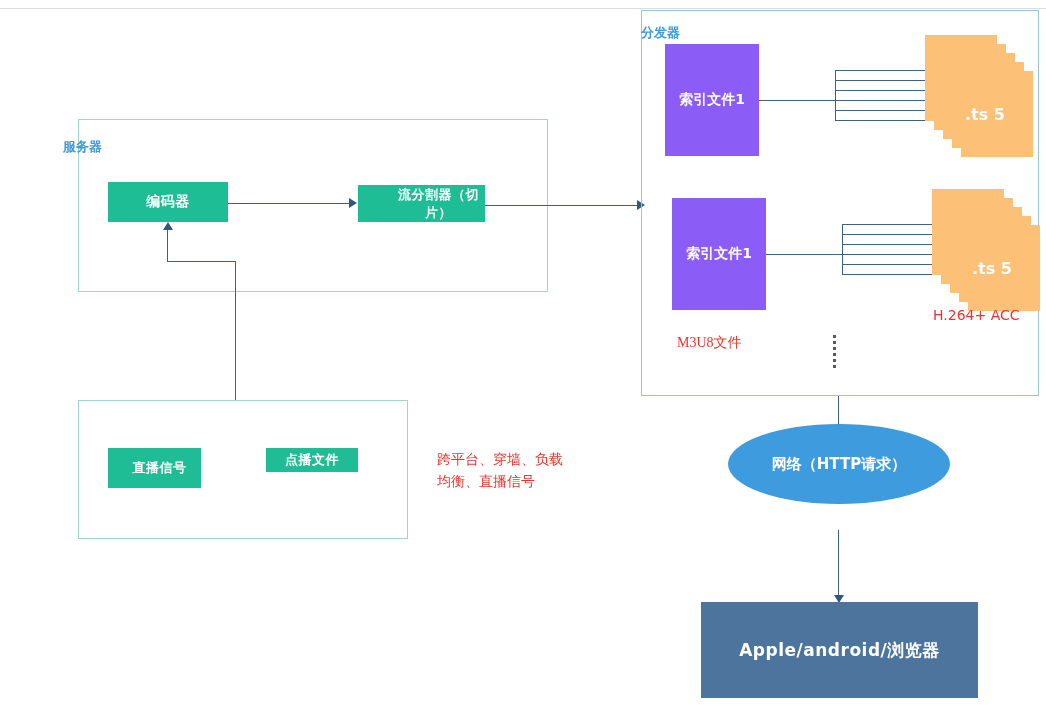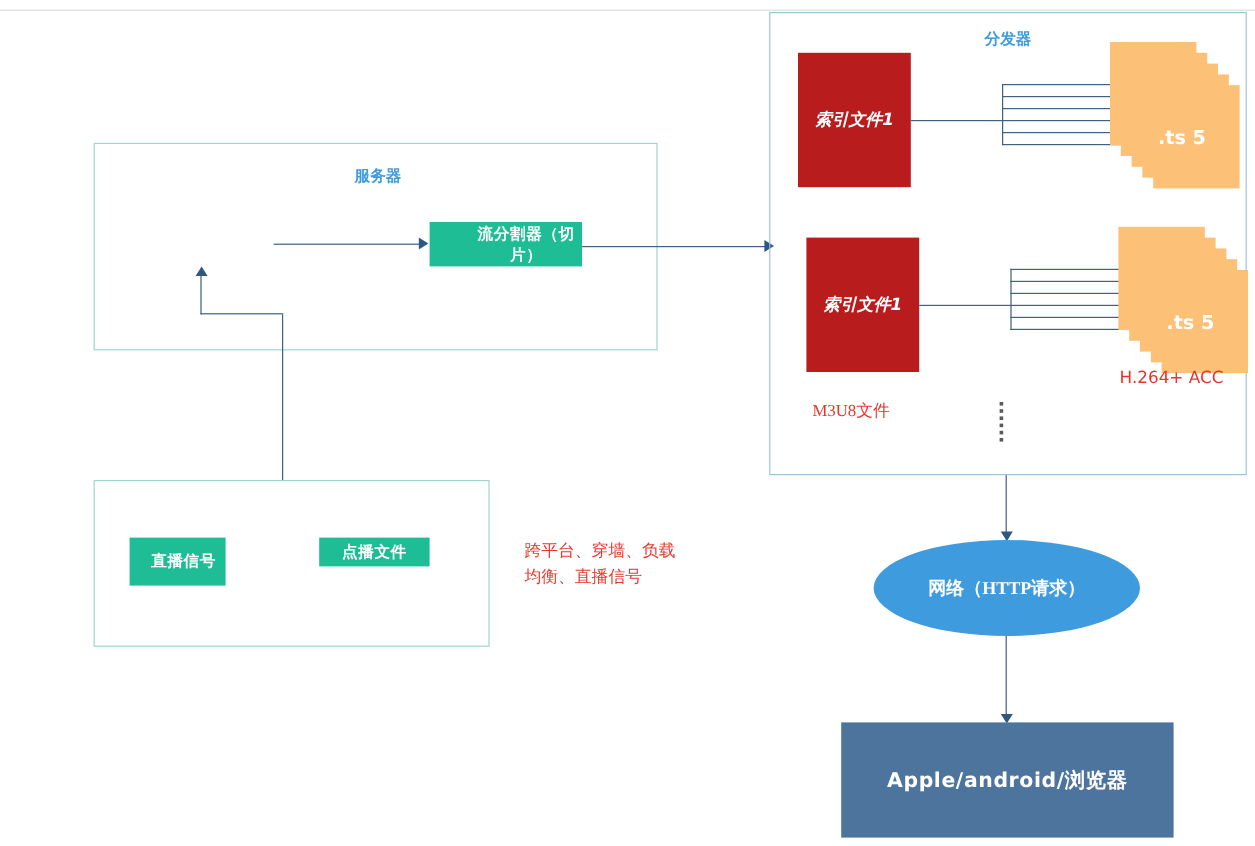--- a/index.html
+++ b/index.html
@@ -54,46 +54,44 @@
     justify-content: center;
     background: #3d9bde;
     border-radius: 50%;
     color: #ffffff;
     font-weight: bold;
     text-align: center;
   }
 
   
   .orange-box {
-    background: #b91c1c;
+    background: #8b5cf6;
     display: flex;
     align-items: center;
     justify-content: center;
     color: #ffffff;
     font-weight: bold;
-    font-style: italic;
   }
   
   .ts-stack { position: absolute; }
   .ts-sheet {
     position: absolute;
     background: #fcc076;
   }
   .ts-label {
     position: absolute;
     color: #ffffff;
     font-weight: bold;
     white-space: nowrap;
   }
 
   
   .title-blue {
     color: #3d9bde;
     font-weight: bold;
-    text-align: center;
     white-space: nowrap;
   }
   .label-red {
     color: #e8352c;
     white-space: nowrap;
   }
   .note-red {
     color: #e8352c;
     line-height: 1.55;
   }
@@ -143,34 +141,35 @@
 </style>
 </head>
 <body>
 
 <div id="canvas">
 
   <div class="top-rule"></div>
 
   <div class="abs container-box" style="left:78px; top:119px; width:470px; height:173px;"></div>
 
-  <div class="abs title-blue" style="left:80px; top:138px; width:470px; font-size:13px;">服务器</div>
-
+  <div class="abs title-blue" style="left:63px; top:138px; width:470px; font-size:13px;">服务器</div>
+
+  <div class="abs node green" style="left:108px; top:182px; width:120px; height:40px; font-size:14px;">编码器</div>
 
   <div class="abs node green" style="left:358px; top:185px; width:127px; height:37px; font-size:13px;padding-left:34px;">流分割器（切片）</div>
 
   <div class="line-h" style="left:228px; top:203px; width:122px;"></div>
   <div class="arrow-right" style="left:349px; top:198px;"></div>
 
   <div class="line-h" style="left:485px; top:205px; width:155px;"></div>
   <div class="arrow-right" style="left:637px; top:200px;"></div>
 
   <div class="abs container-box" style="left:78px; top:400px; width:330px; height:139px;"></div>
 
-  <div class="abs node green" style="left:108px; top:448px; width:80px; height:40px; font-size:13px;padding-left:10px;">直播信号</div>
+  <div class="abs node green" style="left:108px; top:448px; width:93px; height:40px; font-size:13px;padding-left:10px;">直播信号</div>
 
   <div class="abs node green" style="left:266px; top:448px; width:92px; height:24px; font-size:13px;">点播文件</div>
 
   <div class="line-v" style="left:235px; top:262px; height:138px;"></div>
   <div class="line-h" style="left:167px; top:261px; width:69px;"></div>
   <div class="line-v" style="left:167px; top:230px; height:32px;"></div>
   <div class="arrow-up" style="left:163px; top:222px;"></div>
 
   <div class="abs note-red" style="left:437px; top:449px; width:170px; font-size:14px;">
     <div>跨平台、穿墙、负载</div>
@@ -232,20 +231,20 @@
     <div class="dot" style="left:833px; top:341px;"></div>
     <div class="dot" style="left:833px; top:347px;"></div>
     <div class="dot" style="left:833px; top:353px;"></div>
     <div class="dot" style="left:833px; top:359px;"></div>
     <div class="dot" style="left:833px; top:365px;"></div>
   </div>
 
   <div class="line-v" style="left:838px; top:396px; height:50px;"></div>
   <div class="arrow-down" style="left:834px; top:443px;"></div>
 
-  <div class="abs ellipse" style="left:728px; top:450px; width:222px; height:80px; font-size:15px;font-family:Liberation Serif, serif;">网络（HTTP请求）</div>
+  <div class="abs ellipse" style="left:728px; top:424px; width:222px; height:80px; font-size:15px;">网络（HTTP请求）</div>
 
   <div class="line-v" style="left:838px; top:530px; height:68px;"></div>
   <div class="arrow-down" style="left:834px; top:595px;"></div>
 
   <div class="abs node slate" style="left:701px; top:602px; width:277px; height:96px; font-size:17px;">Apple/android/浏览器</div>
 
 </div>
 
 </body></html>

